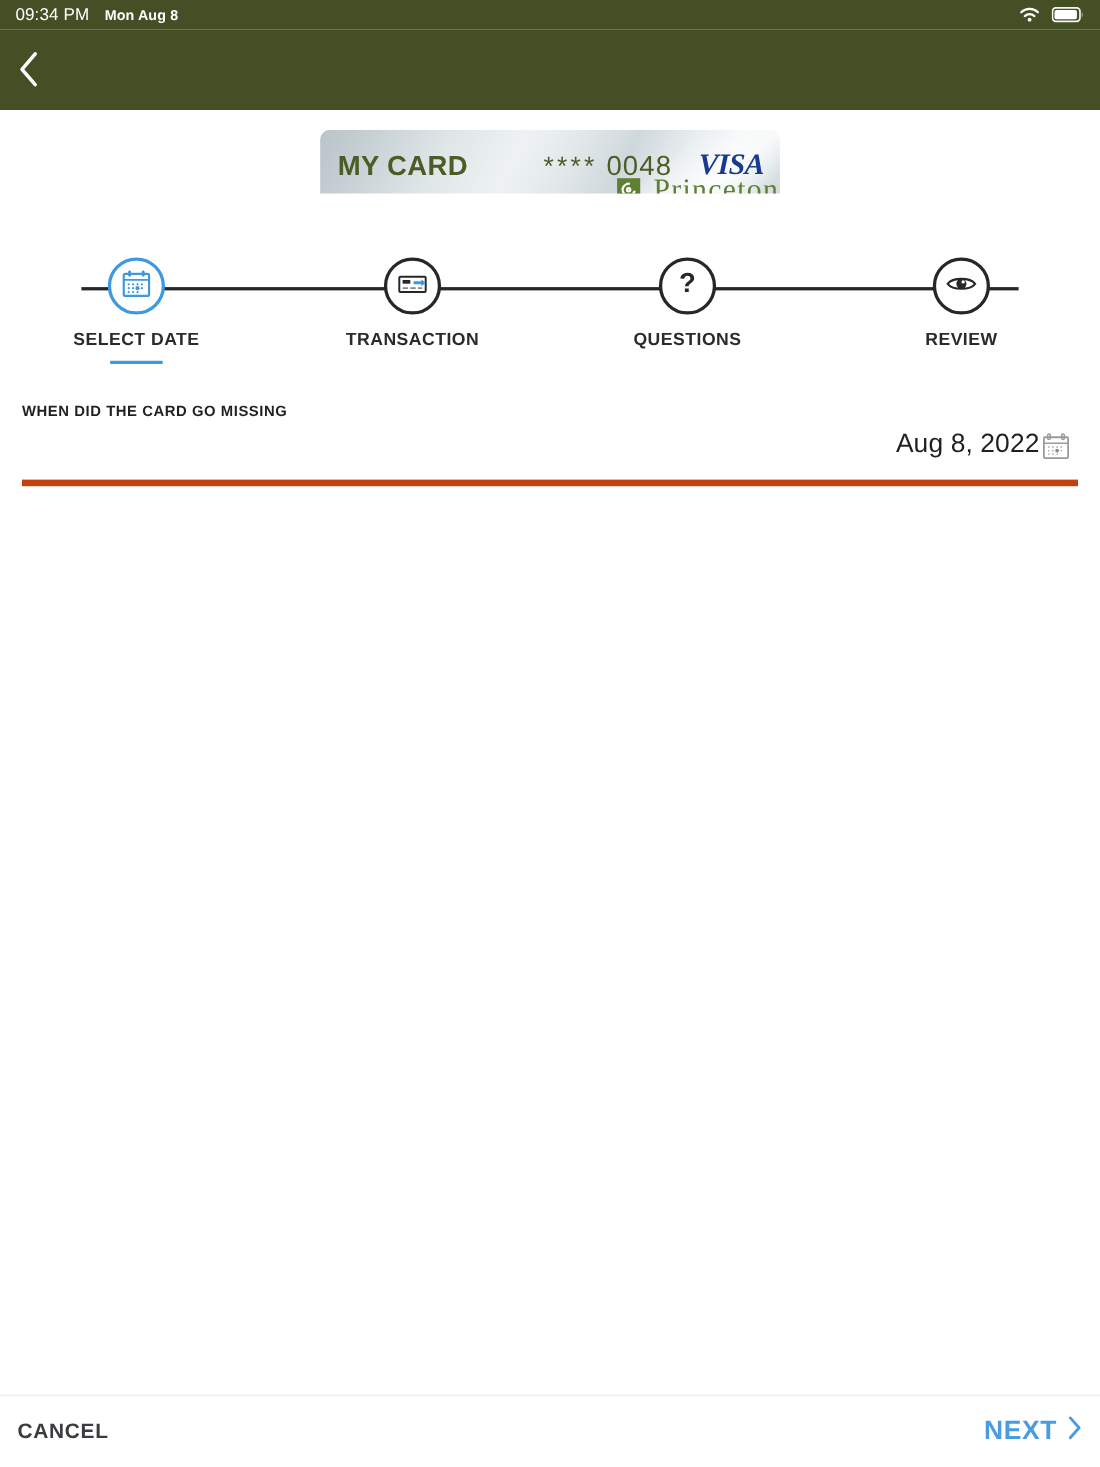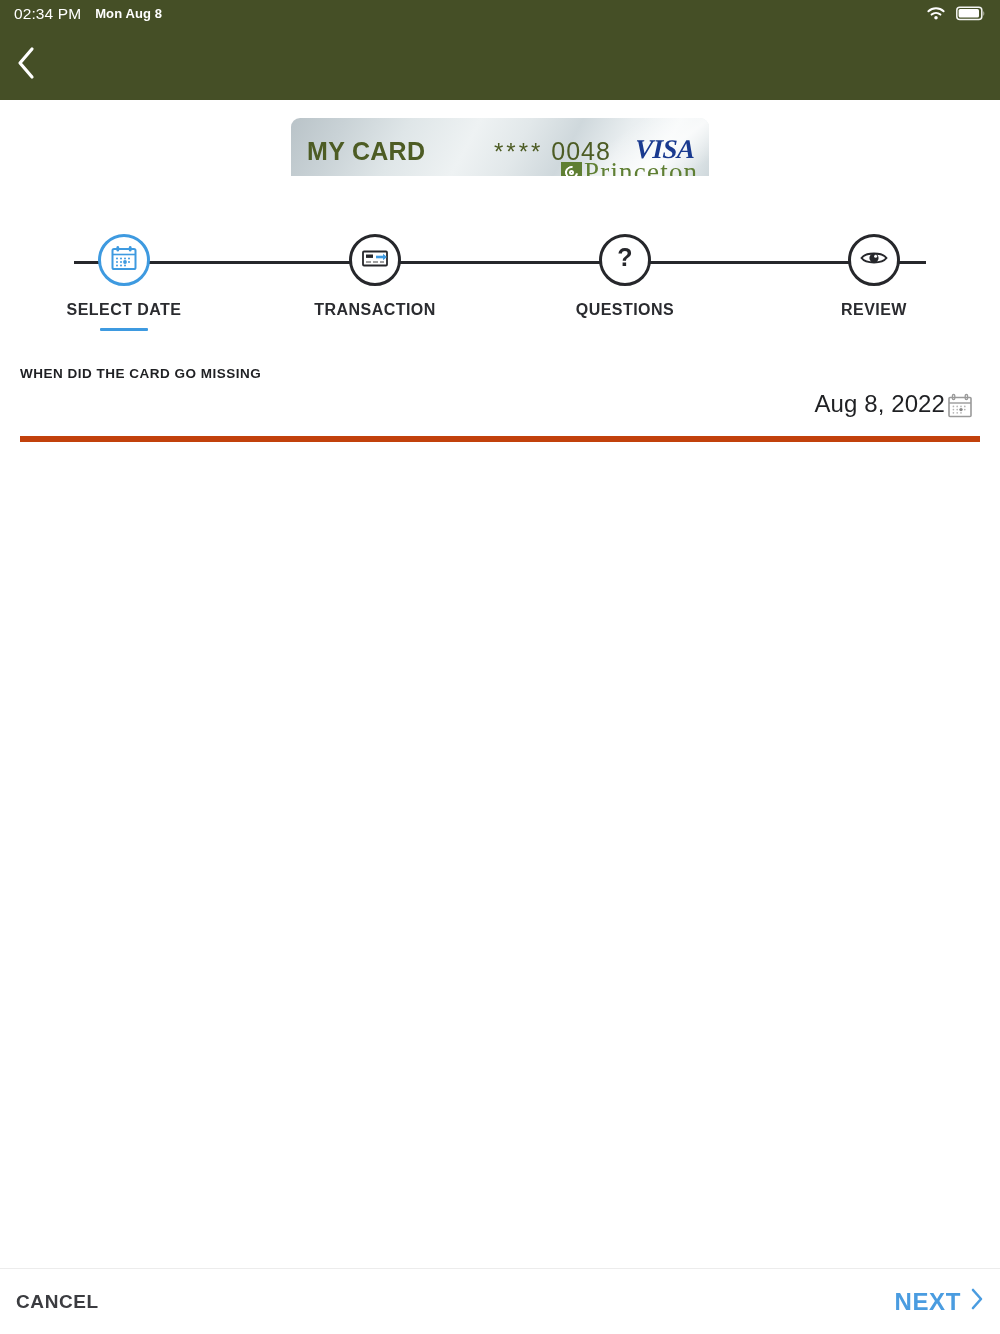--- a/index.html
+++ b/index.html
@@ -184,21 +184,21 @@
     border: 2px solid #ffffff;
     border-radius: 50%;
     box-sizing: border-box;
     z-index: 2;
   }
   .princeton-text {
     font-family: "Liberation Serif", serif;
     font-size: 27px;
     color: #5f7f33;
     letter-spacing: 1.2px;
-    margin-left: 2px;
+    margin-left: 12px;
     line-height: 1;
   }
 
   
   .stepper {
     position: absolute;
     top: 224px;
     left: 0;
     width: 1000px;
     height: 110px;
@@ -312,21 +312,21 @@
     display: flex;
     align-items: flex-start;
     gap: 9px;
     cursor: pointer;
   }
 </style>
 </head>
 <body>
 
 <div class="status-bar">
-  <span class="status-time">02:34 PM</span>
+  <span class="status-time">09:34 PM</span>
   <span class="status-date">Mon Aug 8</span>
   <span class="status-right">
     <span>
       <svg class="wifi-icon" width="22" height="16" viewBox="0 0 22 16">
         <path d="M11 13.6a1.75 1.75 0 1 0 0-3.5 1.75 1.75 0 0 0 0 3.5z" fill="#ffffff"></path>
         <path d="M6.6 8.6a6.6 6.6 0 0 1 8.8 0" stroke="#ffffff" stroke-width="2" fill="none" stroke-linecap="round"></path>
         <path d="M3.4 5.2a11 11 0 0 1 15.2 0" stroke="#ffffff" stroke-width="2" fill="none" stroke-linecap="round"></path>
       </svg>
     </span>
     <span>

